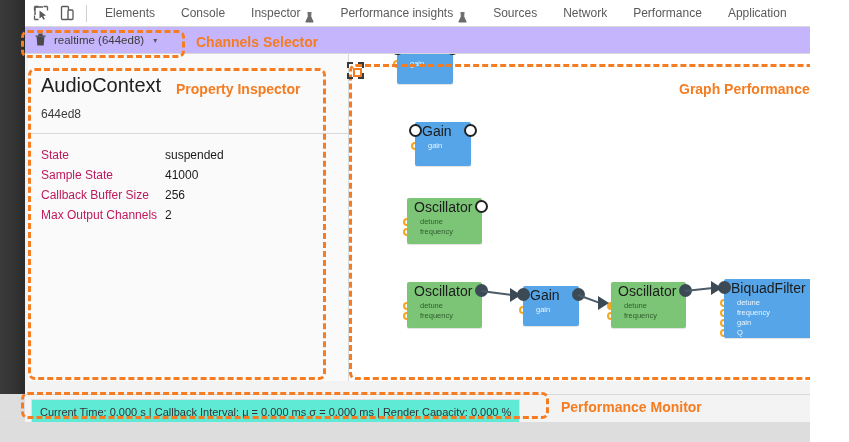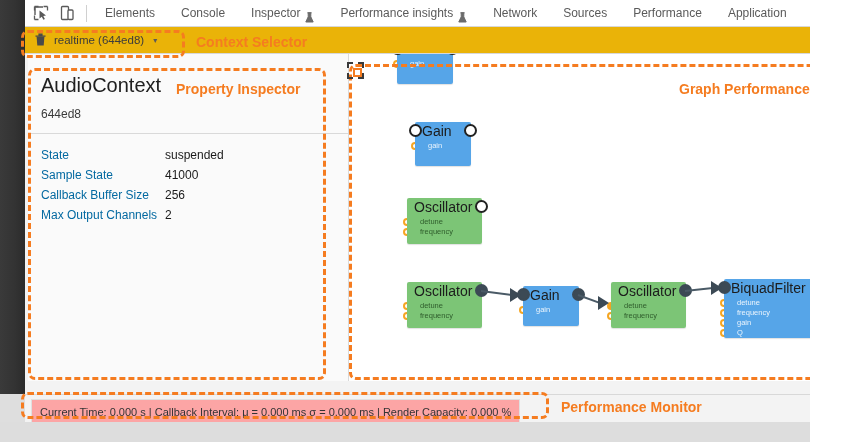--- a/index.html
+++ b/index.html
@@ -36,21 +36,21 @@
   .tab {
     font-size: 12px; color: #5a5a5a; padding: 0 13px; height: 27px;
     display: flex; align-items: center; gap: 5px; white-space: nowrap;
     line-height: 27px;
   }
   .flask { display: inline-block; width: 9px; height: 12px; position: relative; top: 0px; }
 
   
   .ctxbar {
     position: absolute; left: 25px; top: 27px; width: 824px; height: 27px;
-    background: #eab308; border-bottom: 1px solid #d8d8d8;
+    background: #c4b5fd; border-bottom: 1px solid #d8d8d8;
     display: flex; align-items: center;
   }
   .ctx-select {
     display: flex; align-items: center; gap: 7px;
     margin-left: 9px; height: 20px;
     font-size: 11.5px; color: #3c3c3c;
   }
   .trash-ic { width: 13px; height: 14px; }
   .caret { font-size: 8px; color: #5a5a5a; margin-left: 2px; }
 
@@ -69,21 +69,21 @@
   }
   .prop-sub {
     position: absolute; left: 13px; top: 53px;
     font-size: 12px; color: #3a3a3a;
   }
   .prop-divider {
     position: absolute; left: 0px; top: 79px; width: 321px; height: 1px; background: #d9d9d9;
   }
   .prop-rows { position: absolute; left: 13px; top: 91px; }
   .prop-row { display: flex; font-size: 12px; color: #3a3a3a; height: 20px; align-items: center; }
-  .prop-key { width: 124px; color: #0369a1; }
+  .prop-key { width: 124px; color: #be185d; }
   .prop-val { color: #1a1a1a; }
 
   
   .graph-panel {
     position: absolute; left: 324px; top: 0px; width: 500px; height: 327px;
     background: #ffffff; overflow: hidden;
   }
 
   
   .node {
@@ -136,21 +136,21 @@
     border-left: 11px solid #3c4a55;
   }
 
   
   .perfbar {
     position: absolute; left: 25px; top: 394px; width: 824px; height: 28px;
     background: #f3f3f3; border-top: 1px solid #d8d8d8;
   }
   .perf-inner {
     position: absolute; left: 6px; top: 4px;
-    background: #fca5a5; border: 1px solid #e0e0e0;
+    background: #5eead4; border: 1px solid #e0e0e0;
     height: 20px; padding: 12px 8px; display: flex; align-items: center;
     font-size: 11px; color: #333333; white-space: nowrap;
   }
   .bottom-fill {
     position: absolute; left: 0; top: 422px; width: 849px; height: 20px;
     background: #dddddd;
   }
 
   
   .ann-box {
@@ -212,24 +212,24 @@
       </div>
       <div class="tab">
         <span>Performance insights</span>
         <span class="flask">
           <svg width="9" height="12" viewBox="0 0 9 12">
             <path d="M3.2 0.8 v4 L0.8 10 h7.4 L5.8 4.8 v-4 z M2.3 0.8 h4.4" stroke="#6b6b6b" stroke-width="1" fill="#6b6b6b"></path>
           </svg>
         </span>
       </div>
       <div class="tab">
+        <span>Sources</span>
+      </div>
+      <div class="tab">
         <span>Network</span>
-      </div>
-      <div class="tab">
-        <span>Sources</span>
       </div>
       <div class="tab">
         <span>Performance</span>
       </div>
       <div class="tab">
         <span>Application</span>
       </div>
     </div>
   </div>
 
@@ -356,21 +356,21 @@
         <div class="arrow" style="left: 492px; top: 227px;"></div>
       </div>
   </div>
 
   <div class="perfbar">
     <div class="perf-inner">Current Time: 0.000 s | Callback Interval: μ = 0.000 ms σ = 0.000 ms | Render Capacity: 0.000 %</div>
   </div>
   <div class="bottom-fill"></div>
 
   <div class="ann-box" style="left:21px; top:30px; width:164px; height:28px;"></div>
-  <div class="ann-label" style="left:196px; top:34px;">Context Selector</div>
+  <div class="ann-label" style="left:196px; top:34px;">Channels Selector</div>
 
   <div class="ann-box" style="left:28px; top:68px; width:298px; height:312px;"></div>
   <div class="ann-label" style="left:176px; top:81px;">Property Inspector</div>
 
   <div class="ann-box" style="left:349px; top:64px; width:487px; height:316px;"></div>
   <div class="ann-label" style="left:679px; top:81px;">Graph Performance</div>
 
   <div class="sel-marker" style="left:347px; top:62px;">
     <div class="sel-marker-inner"></div>
   </div>

